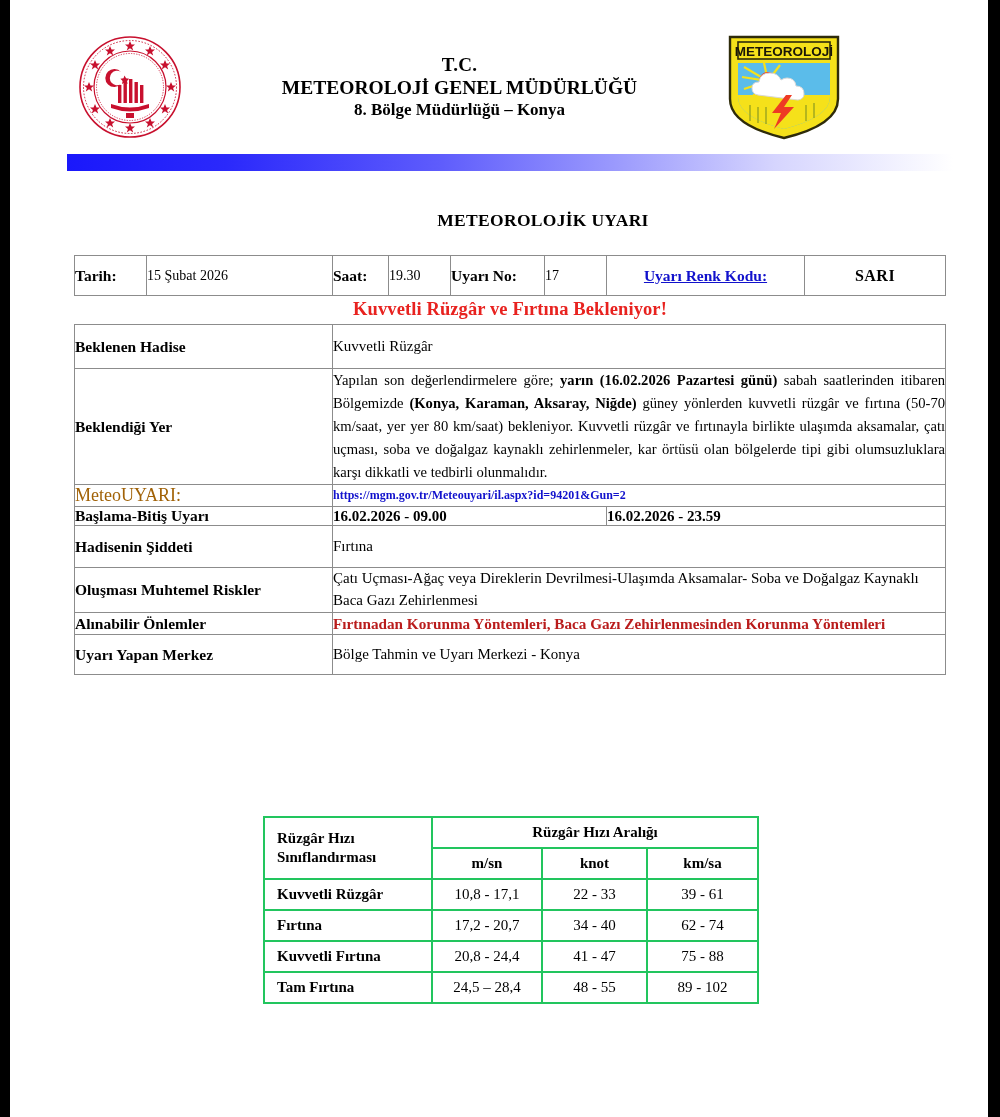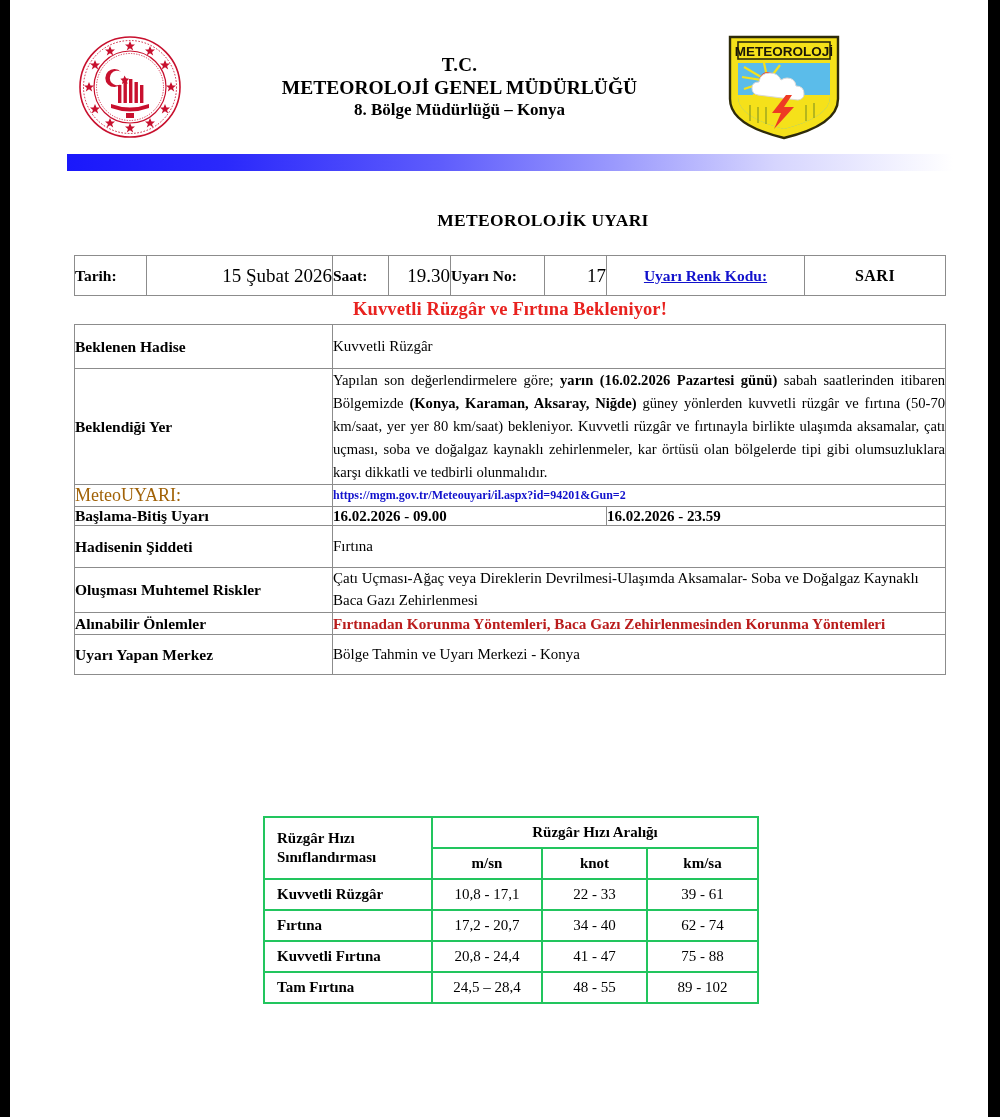--- a/index.html
+++ b/index.html
@@ -99,21 +99,21 @@
     padding: 7px 0 7px 8px;
   }
   .val {
     font-size: 15px;
     padding: 7px 0 7px 6px;
   }
 
   
   .hdr-row td { height: 40px; }
   .hdr-lbl { font-weight: bold; font-size: 15.5px; padding-left: 8px; }
-  .hdr-val { font-size: 19px; text-align: right; }
+  .hdr-val { font-size: 14px; text-align: left; }
   .link-blue {
     color: #1111cc;
     font-weight: bold;
     font-size: 15.5px;
     text-decoration: underline;
     text-align: center;
   }
   .sari {
     font-weight: bold;
     font-size: 16px;

